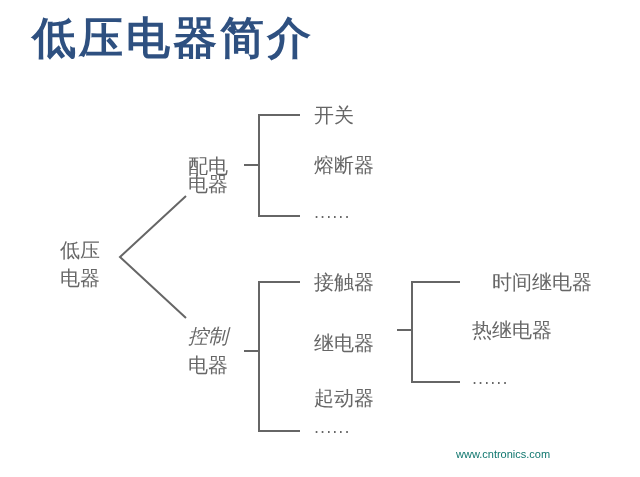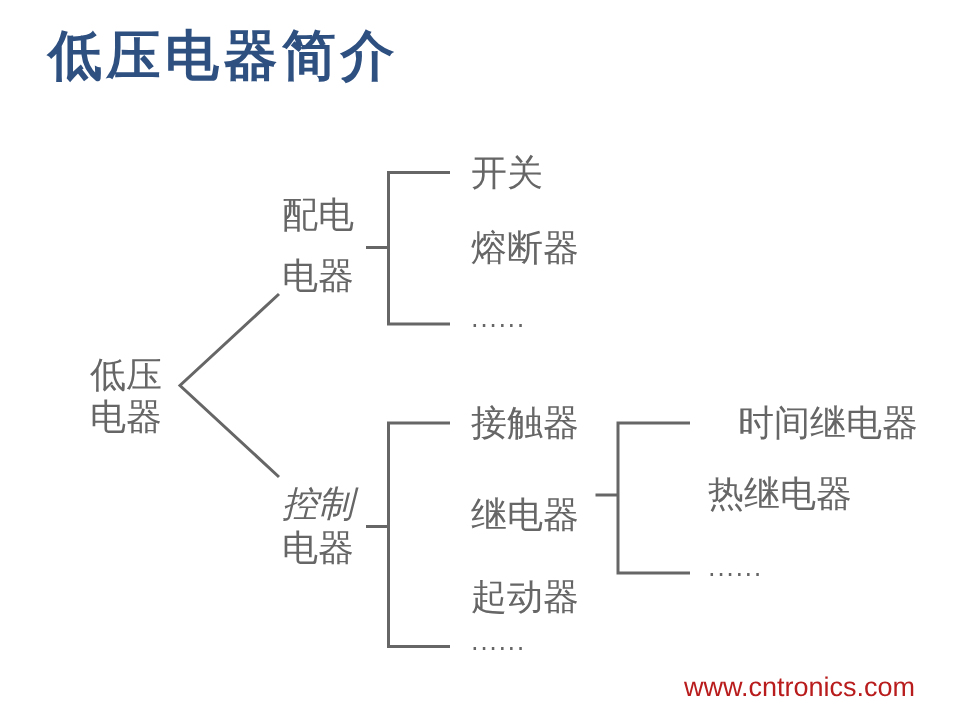--- a/index.html
+++ b/index.html
@@ -1,21 +1,21 @@
 <!DOCTYPE html>
 <html><head>
 <meta charset="utf-8">
 <style>
 html,body{margin:0;padding:0;background:#fff;}
 body{width:640px;height:477px;position:relative;overflow:hidden;font-family:"DejaVu Sans",sans-serif;}
-.title{position:absolute;left:32px;top:14px;font-size:36px;font-weight:bold;color:#2e5080;letter-spacing:3px;line-height:48px;}
-.t{position:absolute;color:#666;font-size:24px;line-height:26px;white-space:nowrap;}
+.title{position:absolute;left:32px;top:14px;font-size:44px;font-weight:bold;color:#2e5080;letter-spacing:3px;line-height:48px;}
+.t{position:absolute;color:#666;font-size:20px;line-height:26px;white-space:nowrap;}
 .dots{position:absolute;color:#666;font-size:16px;letter-spacing:1px;}
 svg{position:absolute;left:0;top:0;}
-.wm{position:absolute;left:456px;top:448px;font-family:"Liberation Sans",sans-serif;font-size:18px;color:#b91c1c;}
+.wm{position:absolute;left:456px;top:448px;font-family:"Liberation Sans",sans-serif;font-size:11px;color:#0f766e;}
 </style>
 </head>
 <body>
 
 <div class="title">低压电器简介</div>
 
 <svg width="640" height="477">
   <g stroke="#666" stroke-width="2" fill="none">
     <polyline points="186,196 120,257 186,318"></polyline>
     <line x1="244" y1="165" x2="259" y2="165"></line>
@@ -23,21 +23,21 @@
     <line x1="244" y1="351" x2="259" y2="351"></line>
     <polyline points="300,282 259,282 259,431 300,431"></polyline>
     <line x1="397" y1="330" x2="412" y2="330"></line>
     <polyline points="460,282 412,282 412,382 460,382"></polyline>
   </g>
 </svg>
 
 <div class="t" style="left:60px;top:237px;">低压</div>
 <div class="t" style="left:60px;top:265px;">电器</div>
 
-<div class="t" style="left:188px;top:130px;">配电</div>
+<div class="t" style="left:188px;top:153px;">配电</div>
 <div class="t" style="left:188px;top:171px;">电器</div>
 <div class="t" style="left:314px;top:102px;">开关</div>
 <div class="t" style="left:314px;top:152px;">熔断器</div>
 <div class="dots" style="left:314px;top:203px;">......</div>
 
 <div class="t" style="left:188px;top:323px;font-style:italic;">控制</div>
 <div class="t" style="left:188px;top:352px;">电器</div>
 <div class="t" style="left:314px;top:269px;">接触器</div>
 <div class="t" style="left:314px;top:330px;">继电器</div>
 <div class="t" style="left:314px;top:365px;margin-top:20px;">起动器</div>

